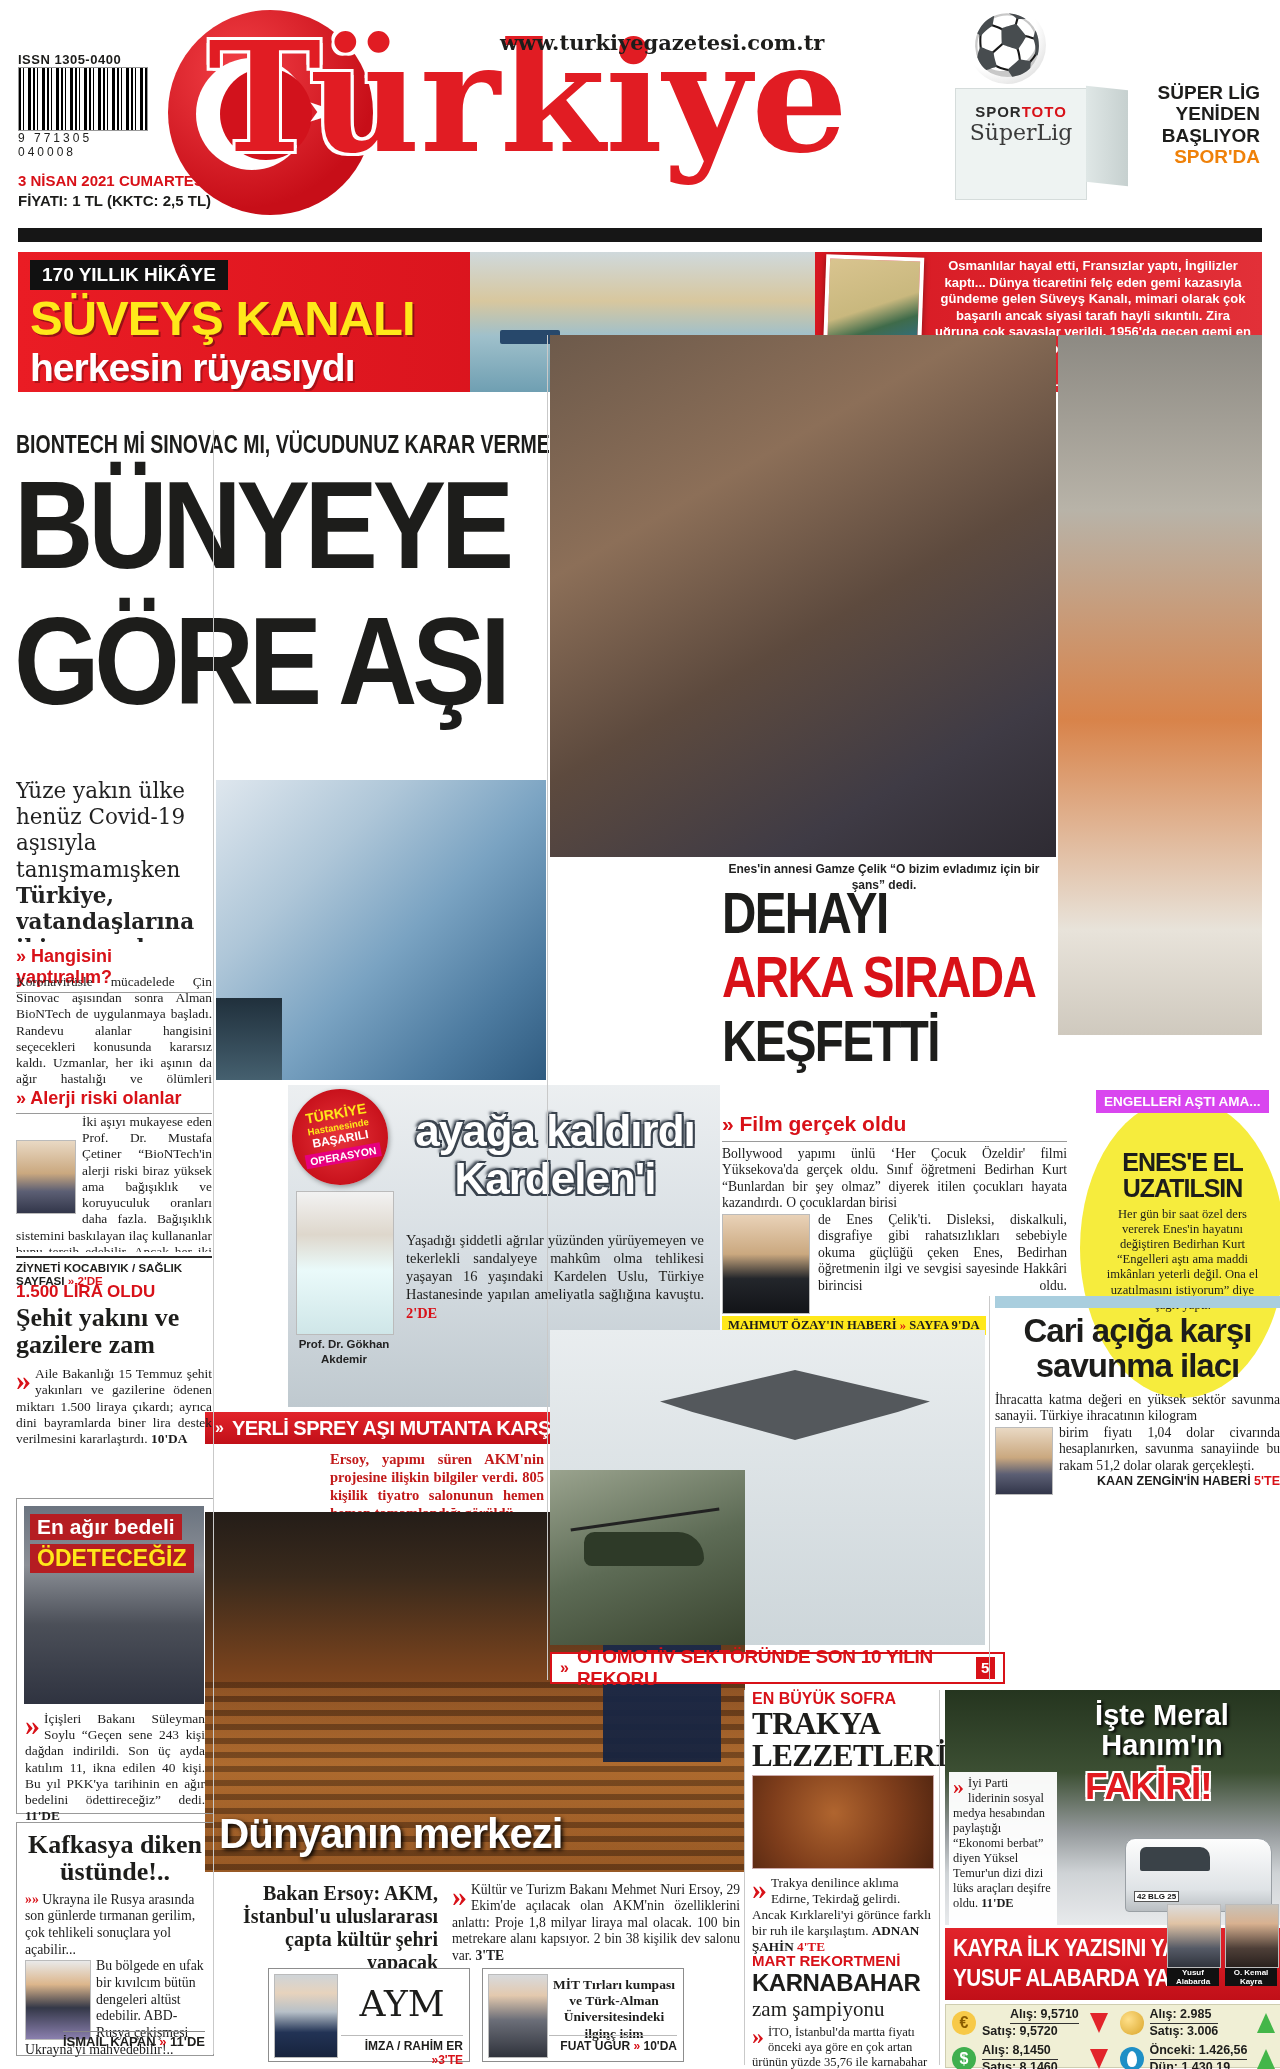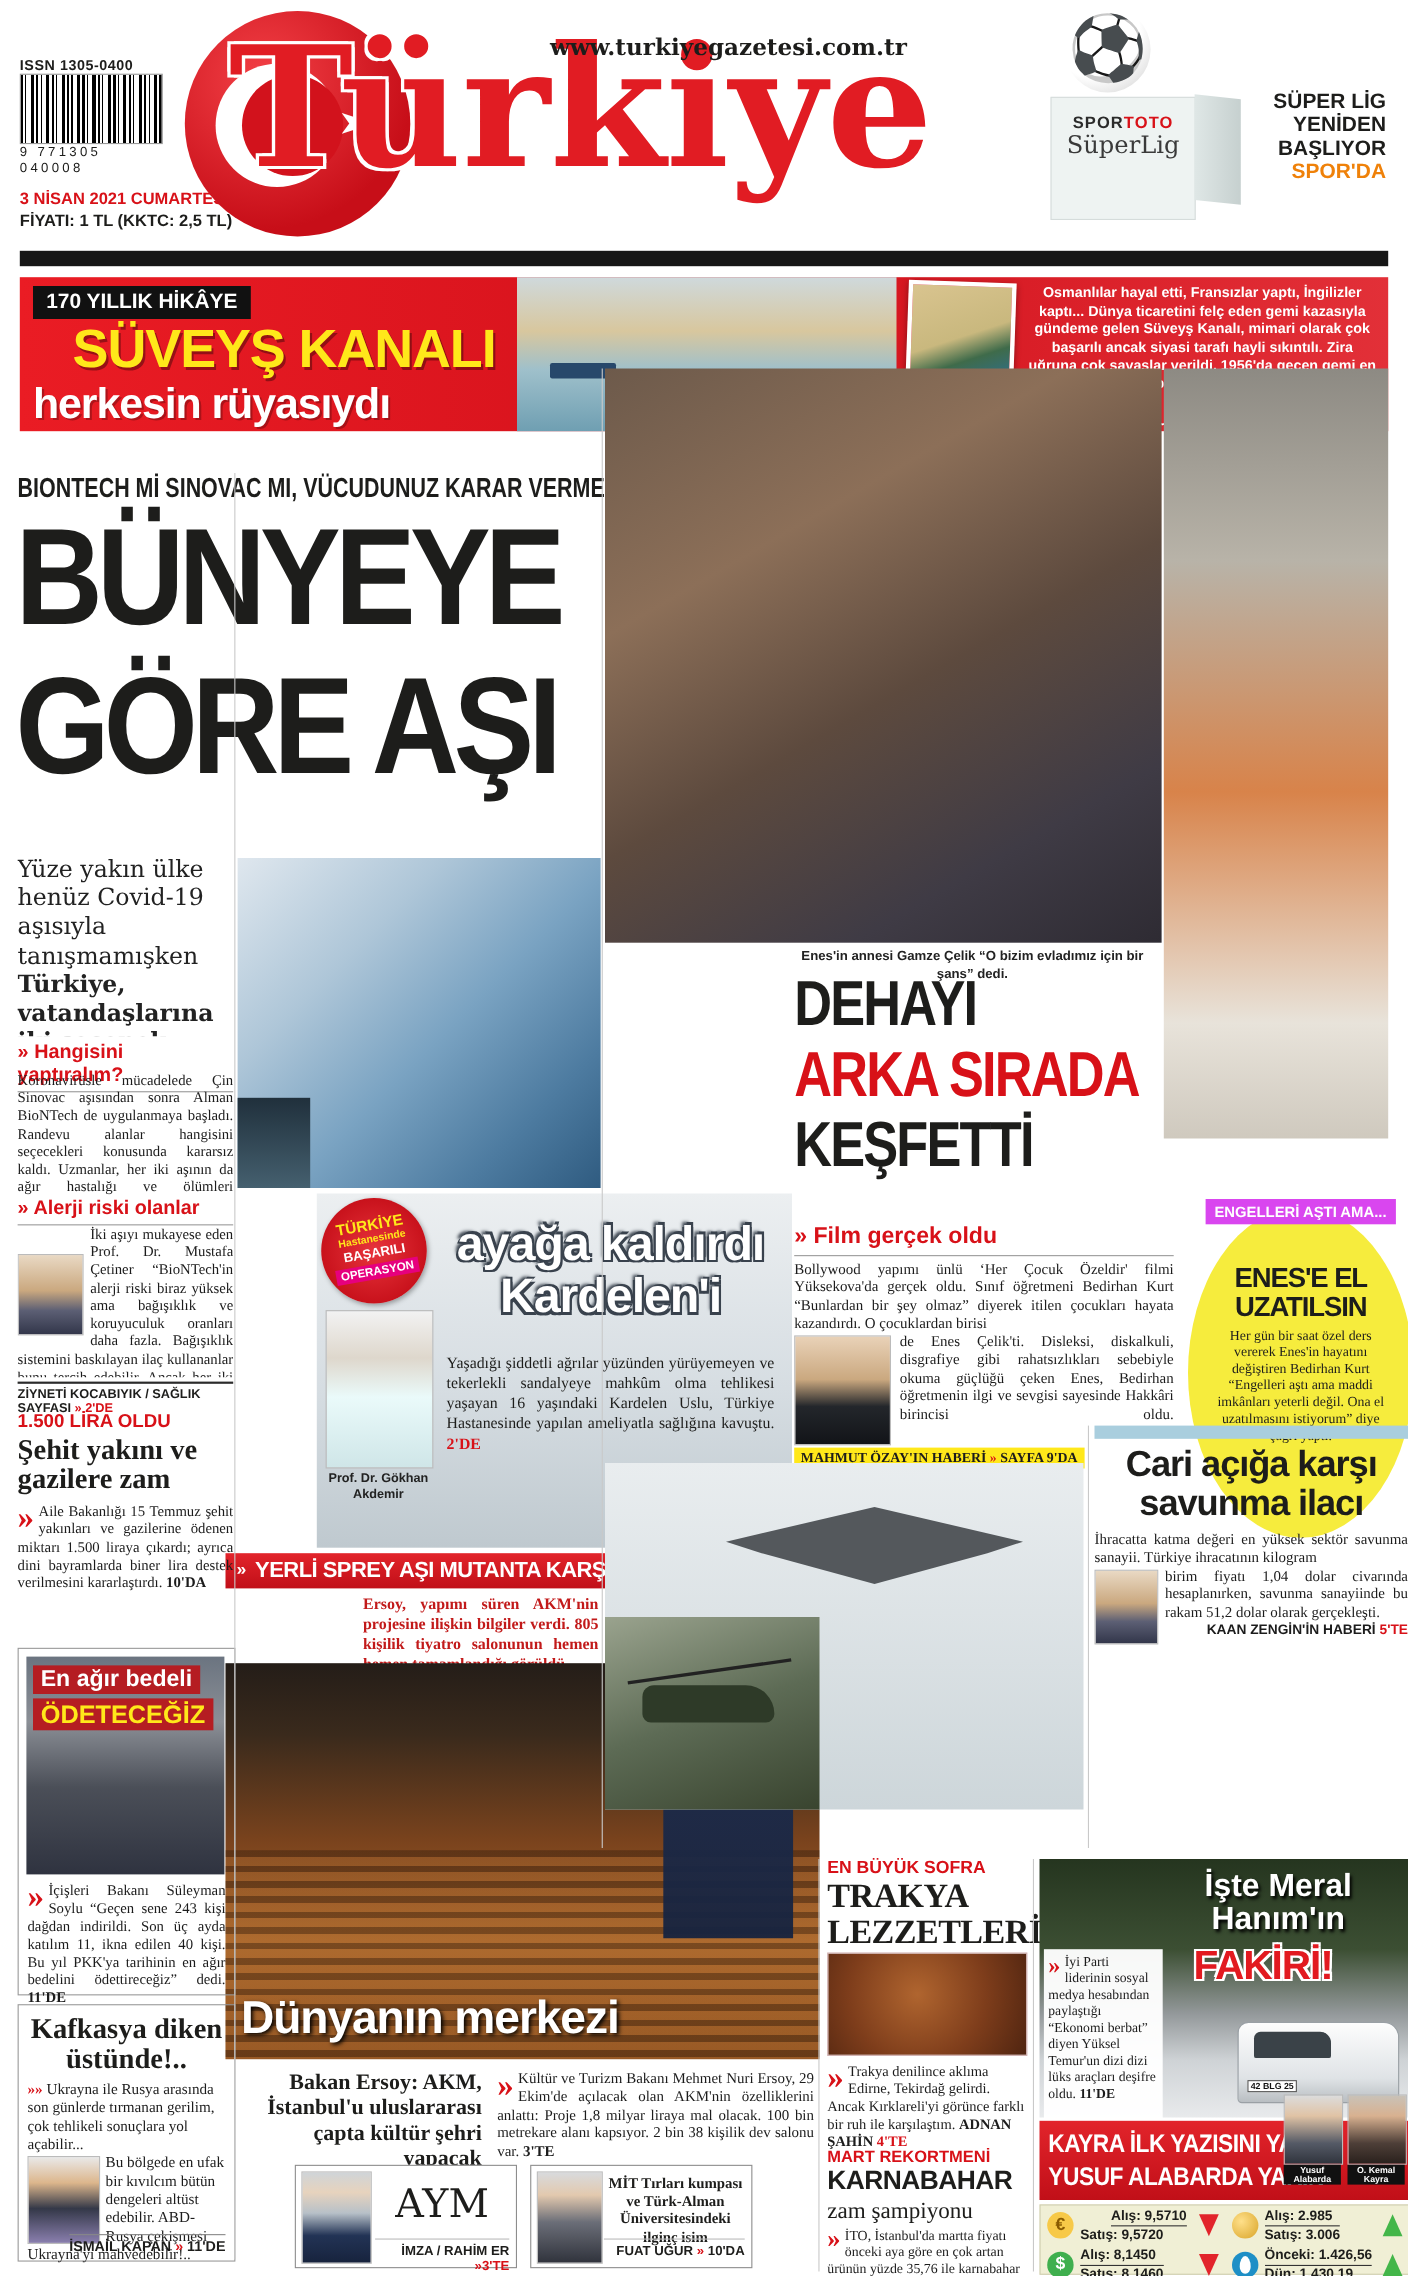--- a/index.html
+++ b/index.html
@@ -33,21 +33,21 @@
   .sl-ball{font-size:58px;line-height:1;}
   .sl-brand{font-size:15px;font-weight:bold;letter-spacing:1px;color:#2b2b2b;}
   .sl-brand .toto{color:#d81118;}
   .sl-liga{font-family:"DejaVu Serif",serif;font-size:22px;color:#3a3a3a;}
   .sl-promo{font-size:19px;font-weight:bold;text-align:right;line-height:1.12;}
   .sl-promo .orange{color:#ef8109;}
   .black-bar{background:#161616;}
   
   .suez{background:linear-gradient(90deg,#ea1c24 0%,#d3111b 55%,#e23038 100%);}
   .suez-tag{background:#111;color:#fff;display:inline-block;font-size:19px;font-weight:bold;padding:4px 12px;}
-  .suez-title{color:#ffe81a;font-size:49px;font-weight:bold;letter-spacing:-1px;line-height:1;text-shadow:2px 2px 0 rgba(0,0,0,.35);margin-left:36px;}
+  .suez-title{color:#ffe81a;font-size:49px;font-weight:bold;letter-spacing:-1px;line-height:1;text-shadow:2px 2px 0 rgba(0,0,0,.35);}
   .suez-sub{color:#fff;font-size:39px;font-weight:bold;letter-spacing:-1px;line-height:1;text-shadow:2px 2px 0 rgba(0,0,0,.25);}
   .canal-photo{background:linear-gradient(180deg,#cfd9dc 0%,#d8c79e 35%,#9fc0cb 60%,#6f9fb2 100%);}
   .canal-ship{width:60px;height:14px;background:#27486b;border-radius:2px;}
   .sat-photo{border:4px solid #fff;box-shadow:0 2px 6px rgba(0,0,0,.4);transform:rotate(2deg);
              background:linear-gradient(160deg,#d9c48f 0%,#c9b87e 40%,#3f6b4a 55%,#2f6f8e 75%,#14506e 100%);}
   .suez-body{color:#fff;font-size:13px;font-weight:bold;line-height:1.27;text-align:center;}
   .suez-byline{color:#fff;font-size:13.5px;font-weight:bold;text-align:center;}
   
   .kicker{font-size:25px;font-weight:bold;white-space:nowrap;transform:scaleX(.78);transform-origin:left;}
   .mega{font-size:125px;font-weight:bold;letter-spacing:-6px;line-height:1;white-space:nowrap;transform:scaleX(.88);transform-origin:left;color:#1d1d1b;}
@@ -287,20 +287,25 @@
     </div>
   </div>
 
   <div class="abs sky" style="left:550px;top:1330px;width:435px;height:315px;">
     <div class="drone abs" style="left:110px;top:40px;"></div>
     <div class="abs heli-ph" style="left:0;top:140px;width:195px;height:175px;">
       <div class="rotor abs" style="left:20px;top:48px;"></div>
       <div class="heli-body abs" style="left:34px;top:62px;"></div>
     </div>
   </div>
+  <div class="abs oto-bar" style="left:550px;top:1652px;width:435px;height:28px;">
+    <span class="chev"></span>
+    <span class="txt">OTOMOTİV SEKTÖRÜNDE SON 10 YILIN REKORU</span>
+    <span class="pg" style="margin-left:auto;width:22px;height:22px;line-height:22px;font-size:15px;">5</span>
+  </div>
 
   <div class="abs cari-rule" style="left:995px;top:1296px;width:285px;height:12px;"></div>
   <div class="abs cari-head" style="left:995px;top:1314px;width:285px;">
     <div>Cari açığa karşı</div>
     <div>savunma ilacı</div>
   </div>
   <div class="abs bodytext just" style="left:995px;top:1392px;width:285px;font-size:13.6px;">
     <span>İhracatta katma değeri en yüksek sektör savunma sanayii. Türkiye ihracatının kilogram</span>
     <div>
       <span class="portrait" style="float:left;width:56px;height:66px;margin:2px 6px 2px 0;"></span>

